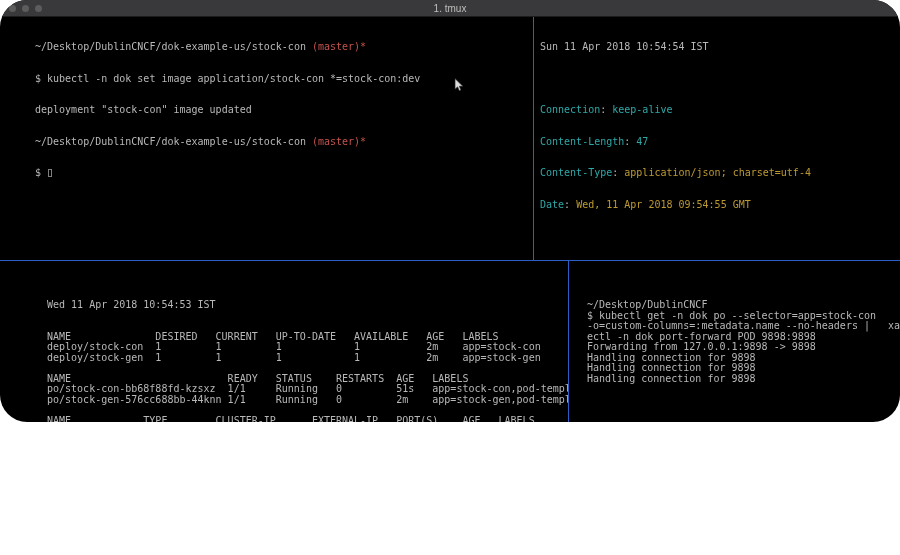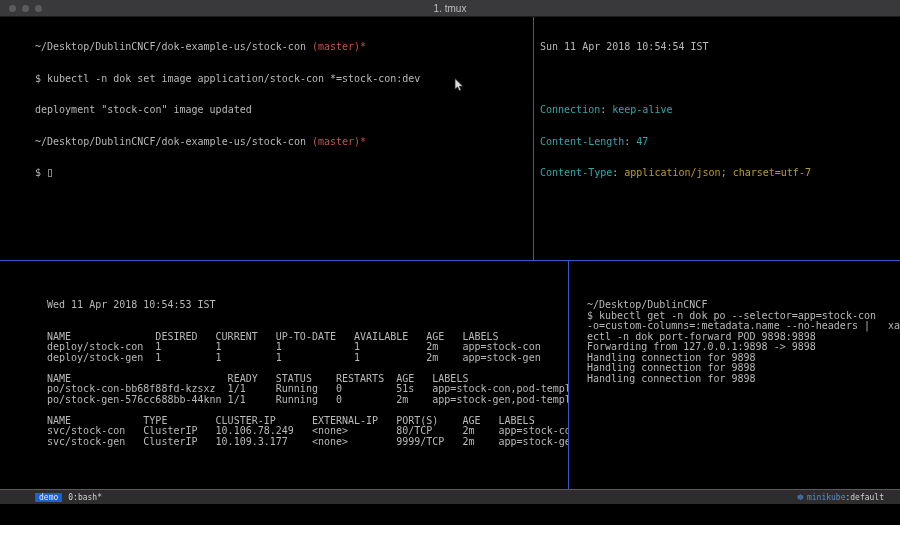--- a/index.html
+++ b/index.html
@@ -4,24 +4,25 @@
 <style>
   * { box-sizing: border-box; }
   html, body {
     margin: 0; padding: 0;
     width: 900px; height: 555px;
     background: #ffffff;
     overflow: hidden;
   }
   .window {
     position: absolute; top: 0; left: 0;
-    width: 900px; height: 525px;
+    width: 900px; height: 422px;
     background: var(--bg, #000000);
     overflow: hidden;
     font-family: "DejaVu Sans Mono", "Liberation Mono", monospace;
+    border-radius: 27px;
   }
   .titlebar {
     position: absolute; top: 0; left: 0; right: 0; height: 17px;
     background: var(--titlebar_bg, #39393b);
     border-bottom: 1px solid #1c1c1c;
   }
   .traffic { position: absolute; top: 5px; left: 9px; display: flex; gap: 6px; }
   .traffic .dot {
     width: 7px; height: 7px; border-radius: 50%;
     background: #5c5c5c;
@@ -93,21 +94,22 @@
     <div class="line">deployment "stock-con" image updated</div>
     <div class="line"><span class="c-gray">~/Desktop/DublinCNCF/dok-example-us/stock-con </span><span class="c-red">(master)*</span></div>
     <div class="line"><span class="c-gray">$ </span><span class="cursor-hollow"></span></div>
   </div>
 
   <div class="pane pane-tr">
     <div class="line">Sun 11 Apr 2018 10:54:54 IST</div>
     <div class="line"></div>
     <div class="line"><span class="c-cyan">Connection</span><span class="c-gray">: </span><span class="c-cyan">keep-alive</span></div>
     <div class="line"><span class="c-cyan">Content-Length</span><span class="c-gray">: </span><span class="c-cyan">47</span></div>
-    <div class="line"><span class="c-cyan">Content-Type</span><span class="c-gray">: </span><span class="c-yellow">application/json; charset=utf-7</span></div>
+    <div class="line"><span class="c-cyan">Content-Type</span><span class="c-gray">: </span><span class="c-yellow">application/json; charset=utf-4</span></div>
+    <div class="line"><span class="c-cyan">Date</span><span class="c-gray">: </span><span class="c-yellow">Wed, 11 Apr 2018 09:54:55 GMT</span></div>
     
     
     
     
     
     
     
     
     
     

